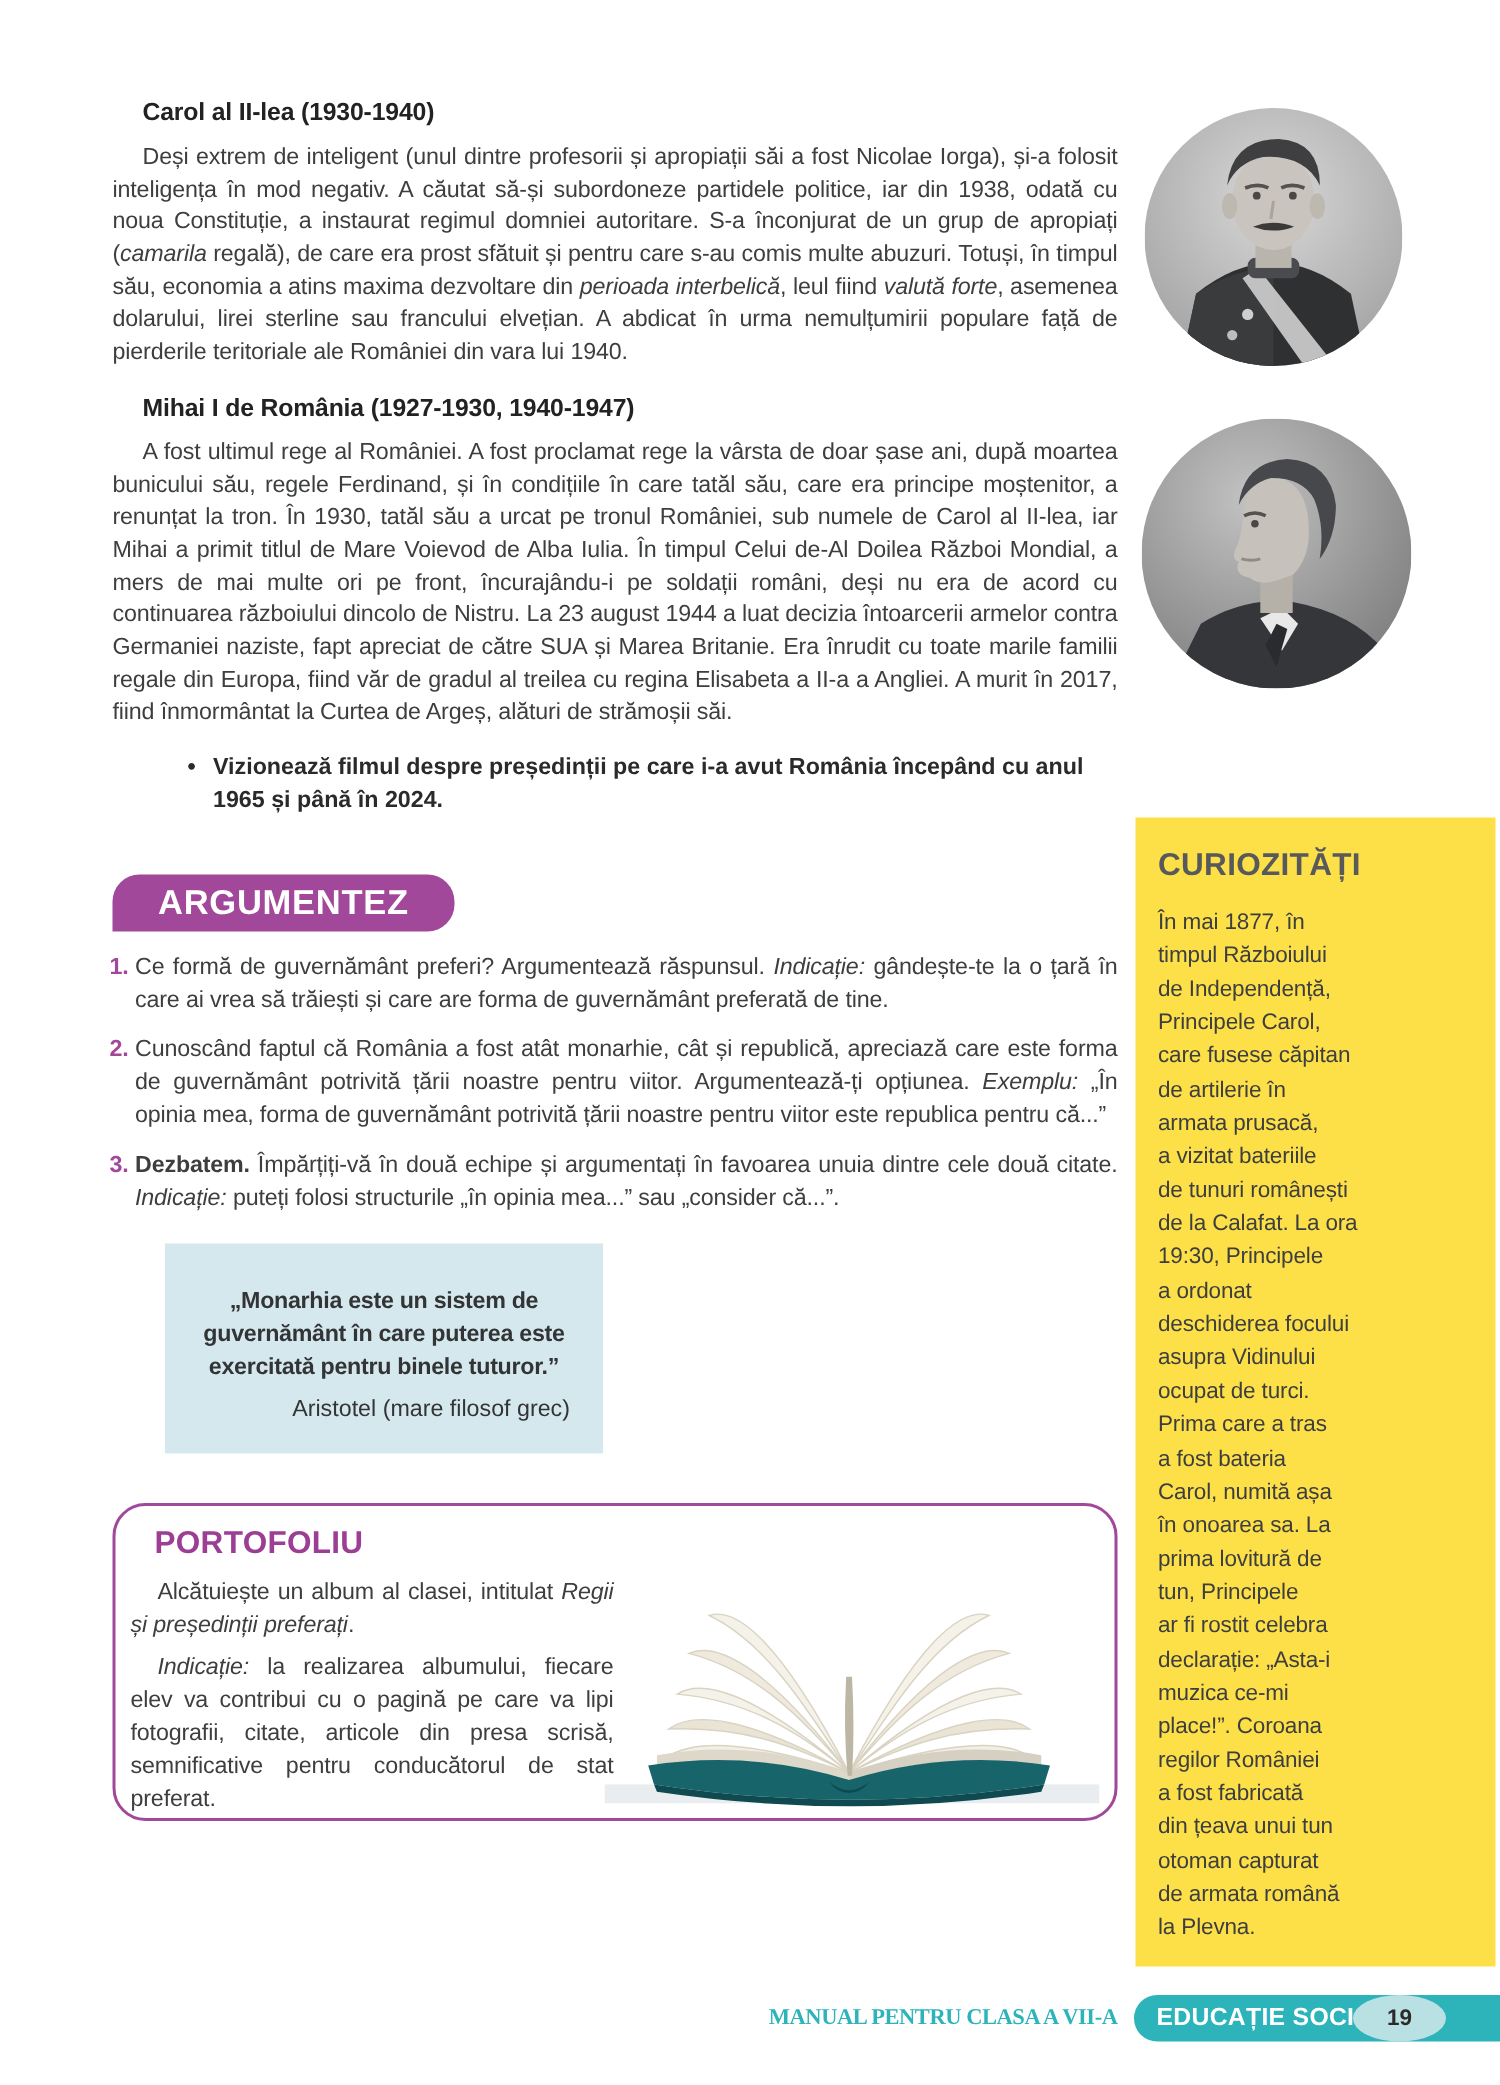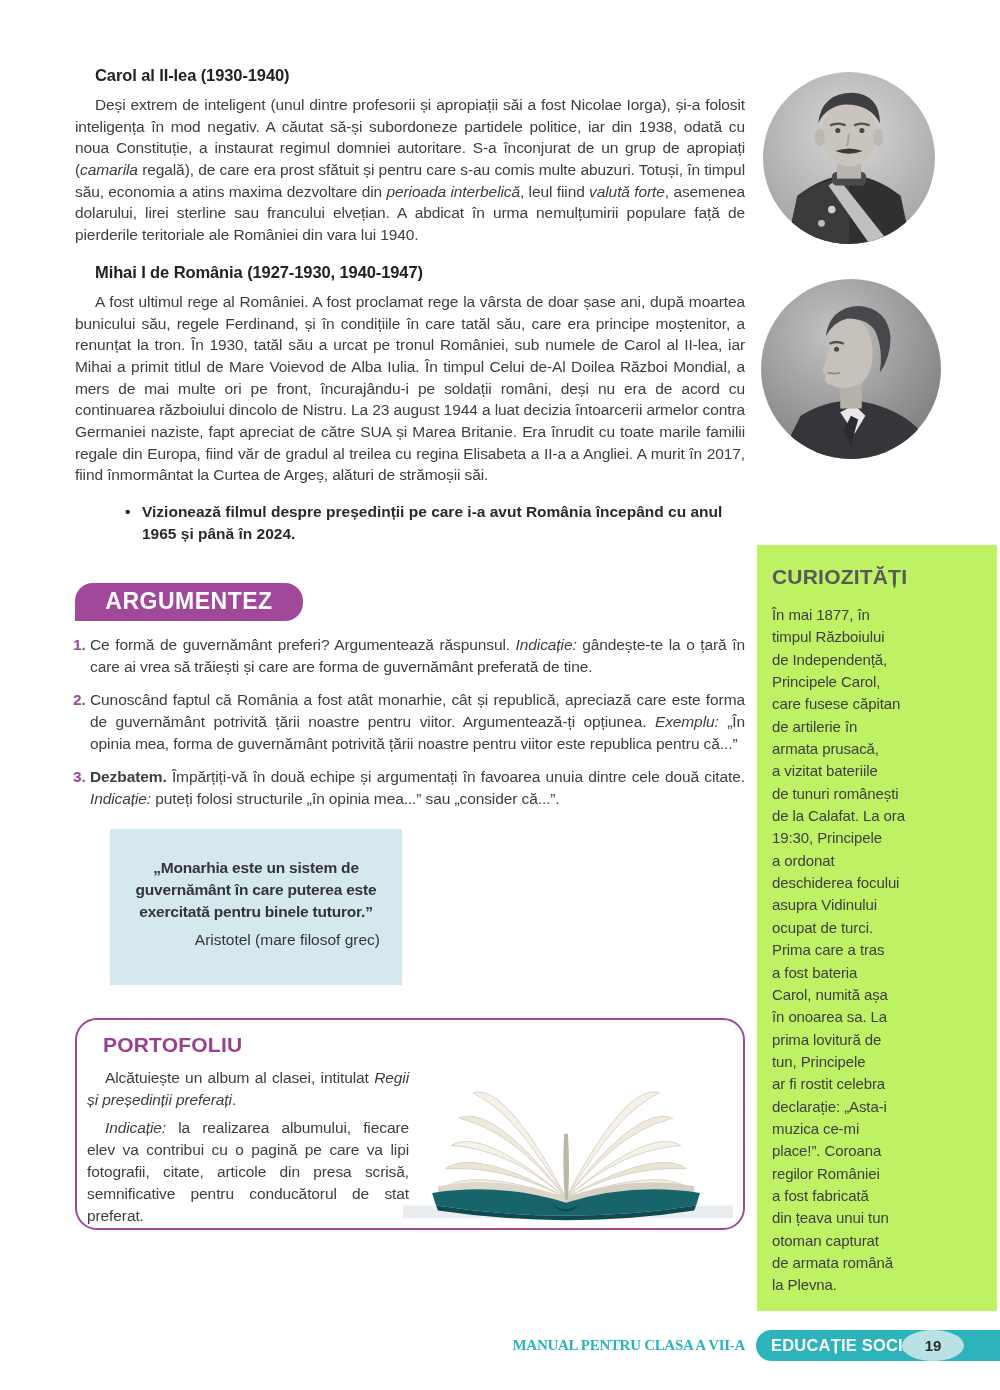--- a/index.html
+++ b/index.html
@@ -22,21 +22,21 @@
   .badge-argumentez { margin-top:37px; width:228px; height:38px; background:#a2489b;
                       border-radius:18px 18px 18px 0; color:#ffffff; font-weight:bold;
                       font-size:23px; letter-spacing:0.5px; text-align:center; line-height:37px; }
 
   .items { margin-top:13px; }
   .num-item { position:relative; padding-left:15px; font-size:15.5px; line-height:1.42;
               text-align:justify; margin-bottom:11px; letter-spacing:-0.1px; }
   .num-item .num { position:absolute; left:-2px; top:0; color:#a2489b; font-weight:bold; }
 
   .quotes-row { display:flex; gap:24px; margin:19px 0 0 35px; }
-  .quote-box { width:292px; height:156px; background:#d5e8ee; padding:28px 12px 14px 12px; }
+  .quote-box { width:292px; height:140px; background:#d5e8ee; padding:28px 12px 14px 12px; }
   .quote-text { font-size:15.5px; line-height:1.42; color:#333436; text-align:center;
                 white-space:pre-line; font-weight:bold; letter-spacing:-0.2px; }
   .quote-author { font-size:15.5px; line-height:1.35; color:#333436; text-align:right;
                   white-space:pre-line; margin-top:7px; padding-right:10px; }
   .quote-box.q2 .quote-text { font-weight:bold; }
 
   .portfolio-box { margin-top:33px; width:670px; height:212px; border:2px solid #a2489b;
                    border-radius:22px; padding:13px 14px 12px 10px; position:relative; }
   .portfolio-title { color:#9c3f94; font-weight:bold; font-size:21px; margin-left:16px; letter-spacing:0.2px; }
   .portfolio-text { width:322px; margin-top:10px; }
@@ -45,21 +45,21 @@
   .book-wrap { position:absolute; right:10px; top:40px; width:330px; height:160px; }
 
   
   .portrait { position:absolute; border-radius:50%; overflow:hidden; }
   .portrait svg { display:block; width:100%; height:100%; }
   .portrait-1 { left:763px; top:72px;  width:172px; height:172px; }
   .portrait-2 { left:761px; top:279px; width:180px; height:180px; }
 
   
   .sidebar { position:absolute; left:757px; top:545px; width:240px; height:766px;
-             background:#bef264; padding:20px 10px 0 15px; }
+             background:#fde047; padding:20px 10px 0 15px; }
   .sidebar-title { color:#58595b; font-weight:bold; font-size:21px; letter-spacing:0.2px; }
   .sidebar-text { margin-top:15px; font-size:15px; line-height:1.49; color:#3d3e40;
                   white-space:pre-line; letter-spacing:-0.1px; }
 
   
   .footer-left { position:absolute; left:375px; top:1337px; width:370px; text-align:right;
                  color:#2cb4ba; font-weight:bold; font-size:15px; letter-spacing:-0.3px;font-family:Liberation Serif, serif; }
   .footer-badge { position:absolute; left:756px; top:1330px; width:244px; height:31px;
                   background:#2cb4ba; border-radius:16px 0 0 16px; }
   .footer-badge .badge-label { position:absolute; left:15px; top:0; height:31px; line-height:30px;

